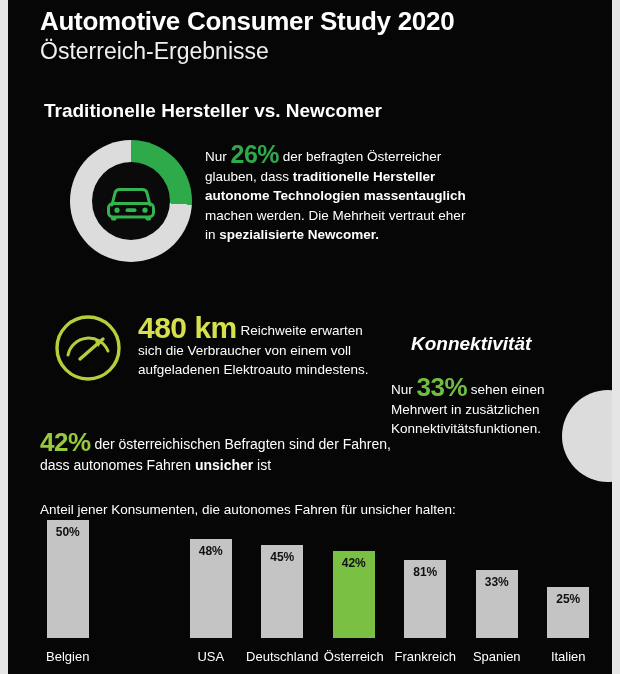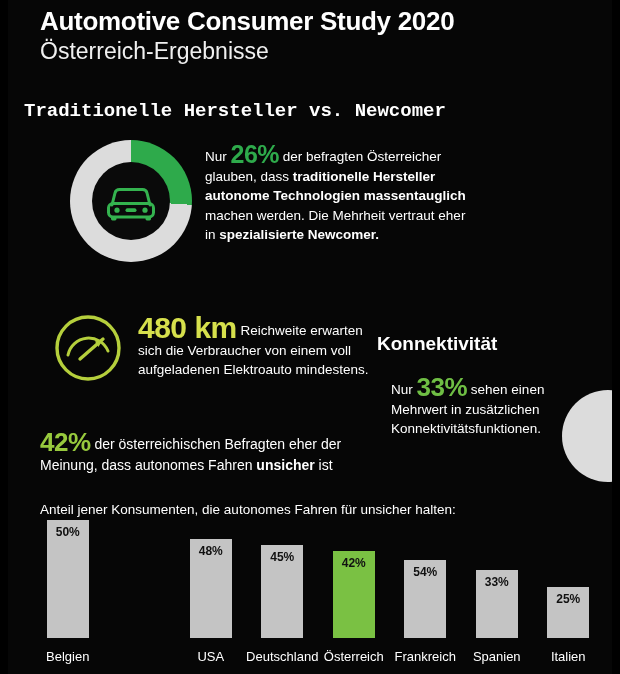--- a/index.html
+++ b/index.html
@@ -11,21 +11,21 @@
     width: 620px;
     height: 674px;
     overflow: hidden;
     font-family: "Liberation Sans", sans-serif;
     -webkit-font-smoothing: antialiased;
   }
   #page {
     position: relative;
     width: 620px;
     height: 674px;
-    background: #000000;
+    background: #e5e5e5;
     overflow: hidden;
   }
   .board {
     position: absolute;
     left: 8px;
     top: 0;
     width: 604px;
     height: 674px;
     background: #060606;
     overflow: hidden;
@@ -61,22 +61,22 @@
     white-space: nowrap;
     text-align: right;
   }
   .section-head {
     position: absolute;
     font-size: 19px;
     font-weight: bold;
     color: #ffffff;
     white-space: nowrap;
   }
-  #head-manufacturers { left: 16px; top: 100px; font-family: Liberation Mono, monospace; }
-  #head-connectivity  { left: 369px; top: 333px; }
+  #head-manufacturers { left: 36px; top: 100px; }
+  #head-connectivity  { left: 403px; top: 333px; font-style: italic; }
 
   
   .donut-wrap {
     position: absolute;
     left: 62px;
     top: 140px;
     width: 122px;
     height: 122px;
   }
   .donut {
@@ -258,21 +258,21 @@
       <path d="M50 26 L45.5 34 L42 28.5 Z" fill="#b5cf3c"></path>
     </svg>
 
     <div class="para" id="para-range"><span class="big-lime-lg">480 km</span><span> Reichweite erwarten sich die Verbraucher von einem voll aufgeladenen Elektroauto mindestens.</span></div>
 
     <div class="section-head" id="head-connectivity">Konnektivität</div>
 
     <div class="para" id="para-connectivity"><span>Nur</span>
       <span class="big-green-lg">33%</span><span> sehen einen Mehrwert in zusätzlichen Konnektivitätsfunktionen.</span></div>
 
-    <div class="para" id="para-unsafe"><span class="big-lime">42%</span><span> der österreichischen Befragten eher der Meinung, dass autonomes Fahren </span><span class="bold">unsicher</span><span> ist</span></div>
+    <div class="para" id="para-unsafe"><span class="big-lime">42%</span><span> der österreichischen Befragten sind der Fahren, dass autonomes Fahren </span><span class="bold">unsicher</span><span> ist</span></div>
 
     <div class="chart-caption">Anteil jener Konsumenten, die autonomes Fahren für unsicher halten:</div>
     <div class="chart" id="bar-chart">
         <div class="bar-col" style="left: 0px; width: 71.5px;">
           <div class="bar" style="height: 118px;">
             <div class="bar-value">50%</div>
           </div>
           <div class="bar-label">Belgien</div>
         </div>
         <div class="bar-col" style="left: 143px; width: 71.5px;">
@@ -288,21 +288,21 @@
           <div class="bar-label">Deutschland</div>
         </div>
         <div class="bar-col" style="left: 286px; width: 71.5px;">
           <div class="bar highlight" style="height: 86.52px;">
             <div class="bar-value">42%</div>
           </div>
           <div class="bar-label">Österreich</div>
         </div>
         <div class="bar-col" style="left: 357.5px; width: 71.5px;">
           <div class="bar" style="height: 78.28px;">
-            <div class="bar-value">54%</div>
+            <div class="bar-value">81%</div>
           </div>
           <div class="bar-label">Frankreich</div>
         </div>
         <div class="bar-col" style="left: 429px; width: 71.5px;">
           <div class="bar" style="height: 67.98px;">
             <div class="bar-value">33%</div>
           </div>
           <div class="bar-label">Spanien</div>
         </div>
         <div class="bar-col" style="left: 500.5px; width: 71.5px;">

